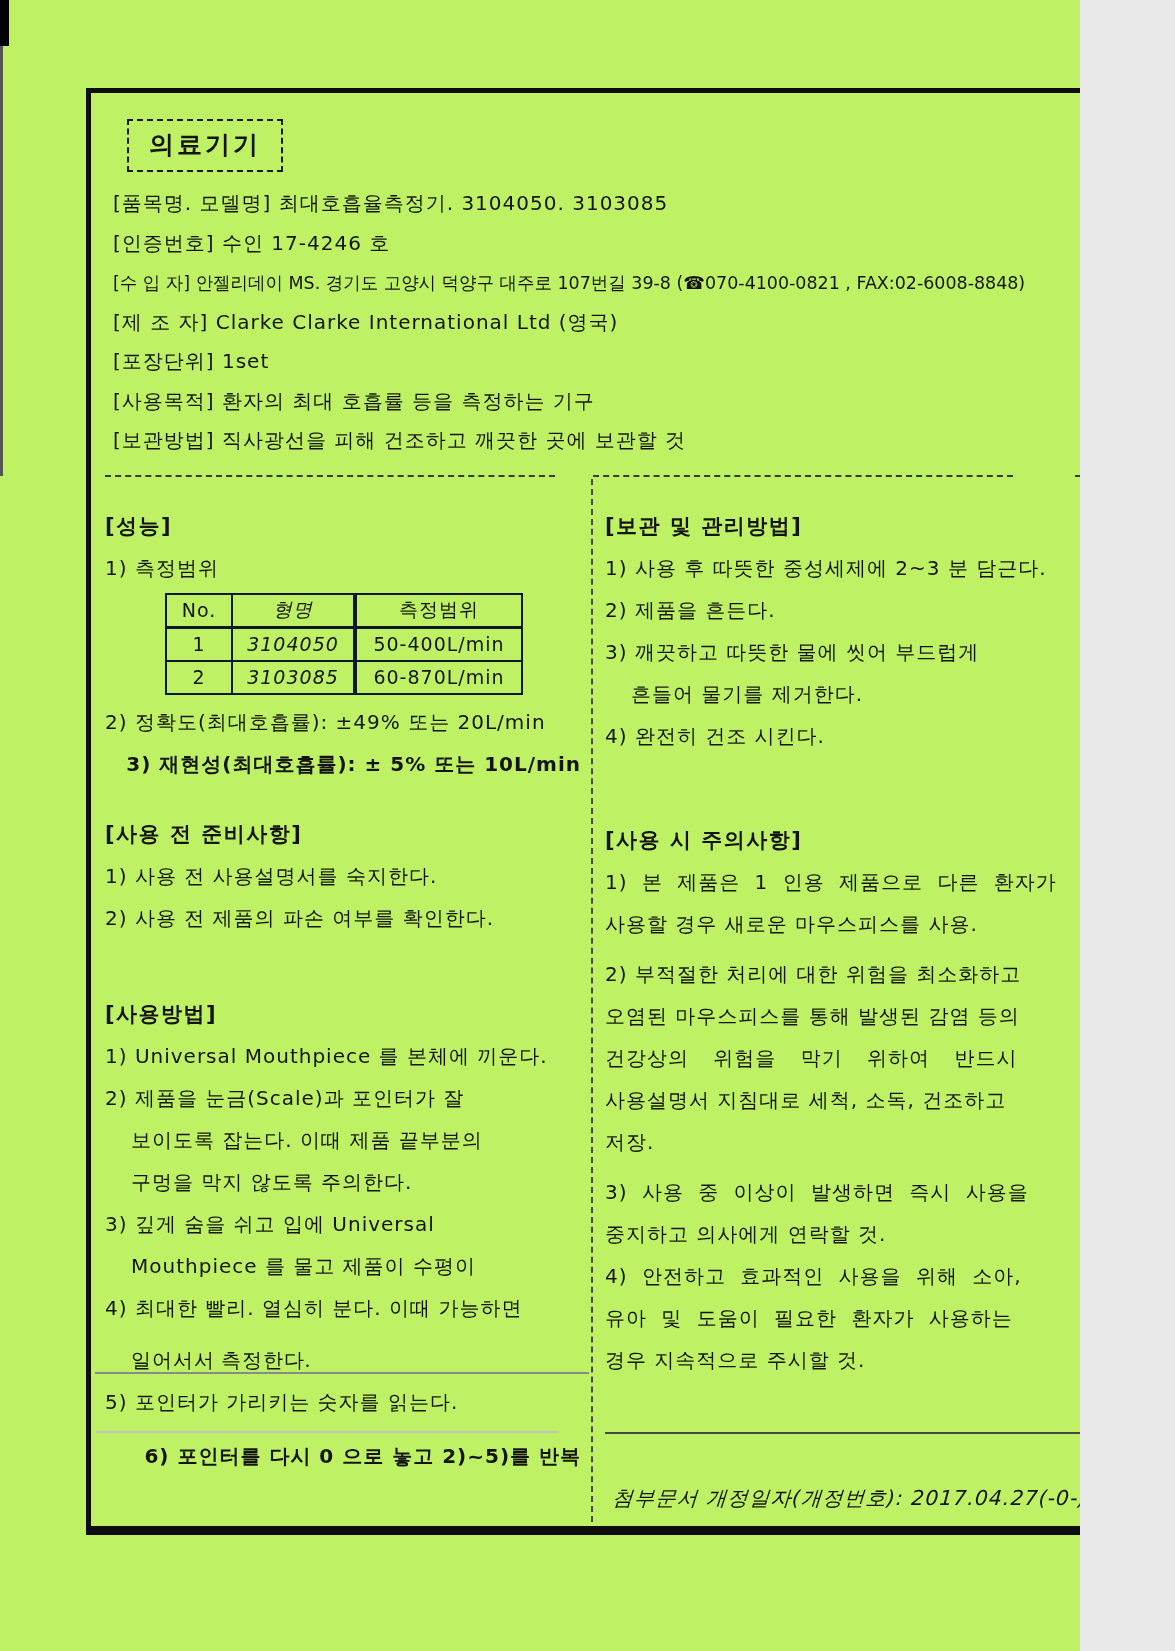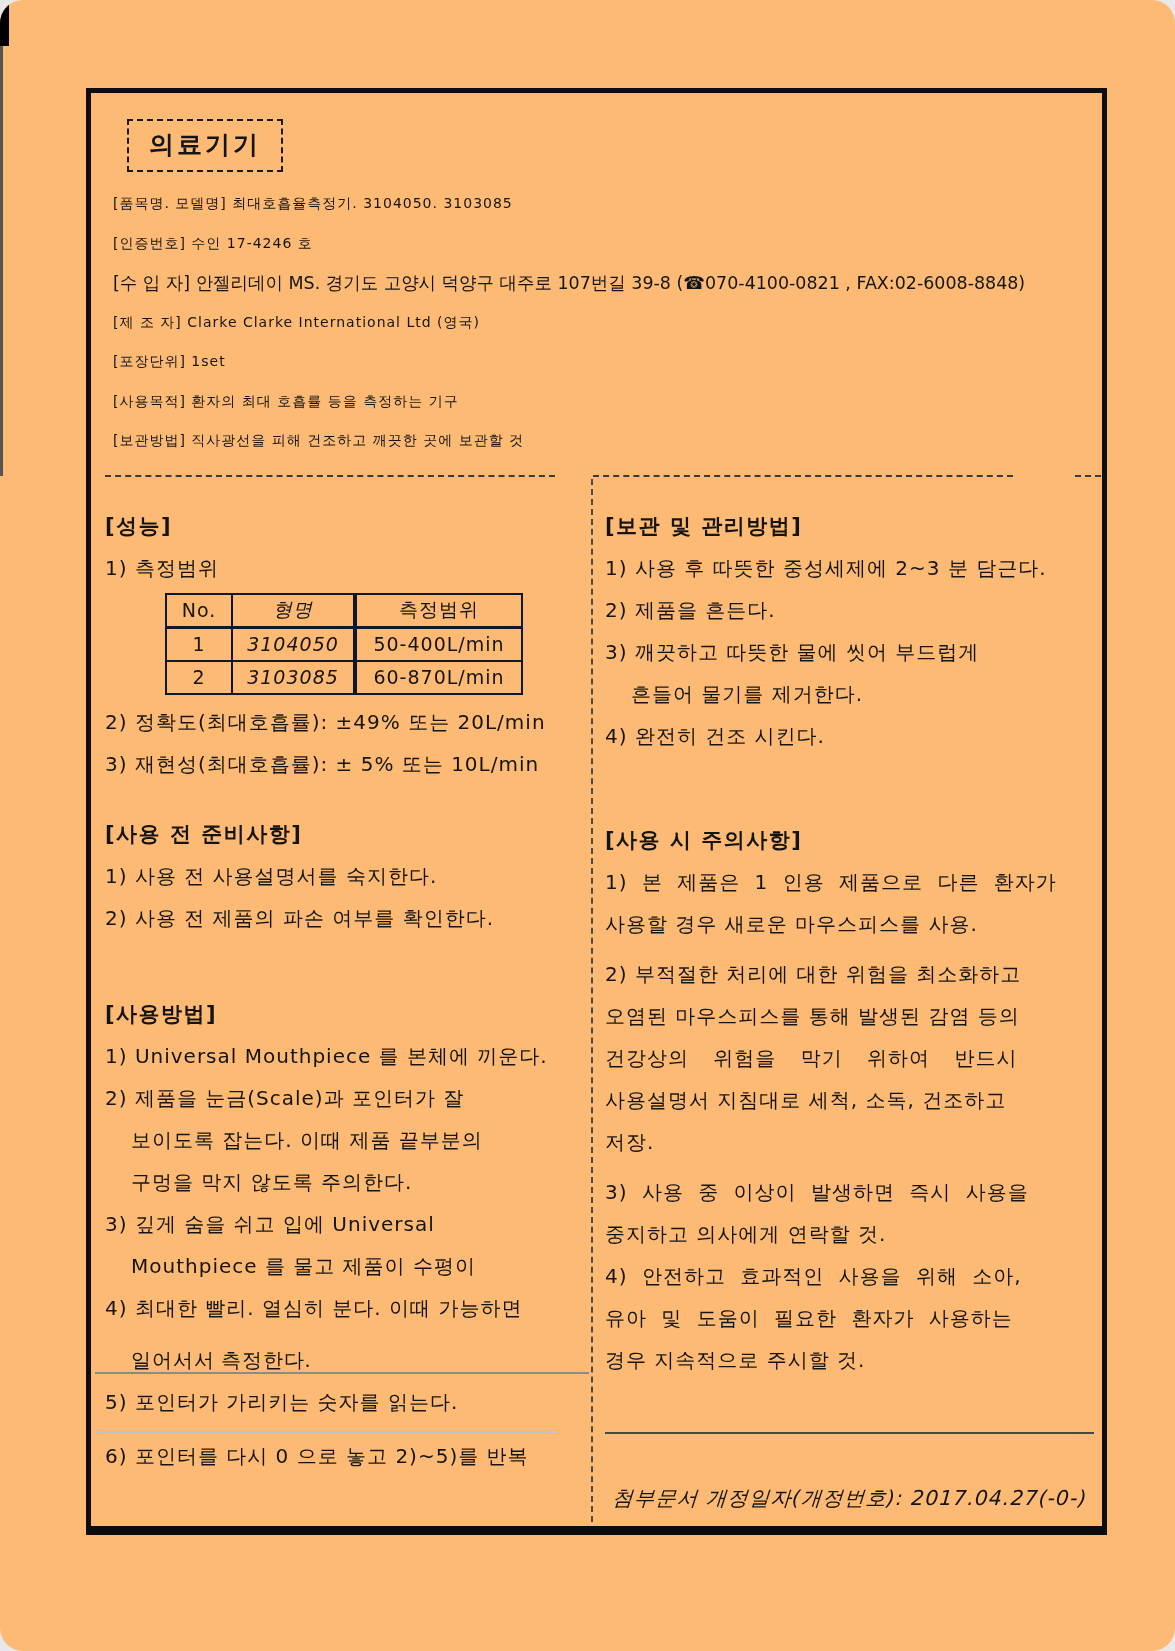--- a/index.html
+++ b/index.html
@@ -1,23 +1,22 @@
 <!DOCTYPE html>
 <html><head>
 <meta charset="utf-8">
 <style>
   html,body{margin:0;padding:0;background:#e8e8e8;}
   .page{
     position:relative;
-    width:1175px;height:1651px;
-    background:#fdba74;
+    width:1080px;height:1651px;
+    background:#bef264;
     overflow:hidden;
     font-family:"DejaVu Sans","Liberation Sans",sans-serif;
     color:#141414;
-    border-radius:23px;
   }
   
   .art-corner{position:absolute;left:0;top:0;width:9px;height:46px;background:#000;}
   .art-edge{position:absolute;left:0;top:46px;width:3px;height:430px;background:#555;}
   .art-fold{position:absolute;left:95px;top:1372px;width:494px;height:2px;background:#8a8a8a;}
   .art-footrule-left{position:absolute;left:96px;top:1431px;width:462px;height:2px;background:#c2c2c2;}
 
   
   .doc{
     position:absolute;left:86px;top:88px;
@@ -31,38 +30,38 @@
   .badge{
     display:inline-block;
     margin:26px 0 0 36px;
     padding:7px 20px 9px 20px;
     border:2px dashed #1a1a1a;
     font-size:25px;font-weight:bold;letter-spacing:3px;
   }
 
   
   .info{margin:12px 0 0 22px;}
-  .info .line{line-height:39.5px;font-size:14px;letter-spacing:1px;white-space:nowrap;}
+  .info .line{line-height:39.5px;font-size:20px;letter-spacing:1px;white-space:nowrap;}
   .info .line.small{font-size:18px;letter-spacing:0;transform:scaleX(.97);transform-origin:left center;}
 
   
   .sep-row{position:relative;height:4px;margin-top:14px;}
   .sep-row span{position:absolute;top:0;border-top:2px dashed #3a3a3a;height:0;}
   .sep-a{left:14px;width:450px;}
   .sep-b{left:502px;width:420px;}
   .sep-c{left:984px;width:26px;}
 
   
   .columns{display:flex;height:1053px;overflow:hidden;}
   .col-left{width:500px;box-sizing:border-box;padding:26px 10px 0 14px;}
   .col-right{flex:1;box-sizing:border-box;padding:26px 8px 0 12px;border-left:2px dashed #4a4a4a;display:flex;flex-direction:column;}
 
   h3{margin:0;font-size:21px;font-weight:bold;line-height:42px;letter-spacing:1.5px;white-space:nowrap;}
   .line{line-height:42px;font-size:20px;letter-spacing:1px;white-space:nowrap;}
-  .line.b{font-weight:normal;}
+  .line.b{font-weight:bold;text-align:right;}
   .line.i{padding-left:26px;}
   .line.sp{word-spacing:7px;}
   .line.sp2{word-spacing:17px;}
 
   
   table.meas{border-collapse:collapse;margin:4px 0 6px 60px;}
   table.meas th,table.meas td{
     border:2px solid #0f172a;
     font-size:19px;font-weight:normal;
     text-align:center;padding:0 6px;height:31px;

